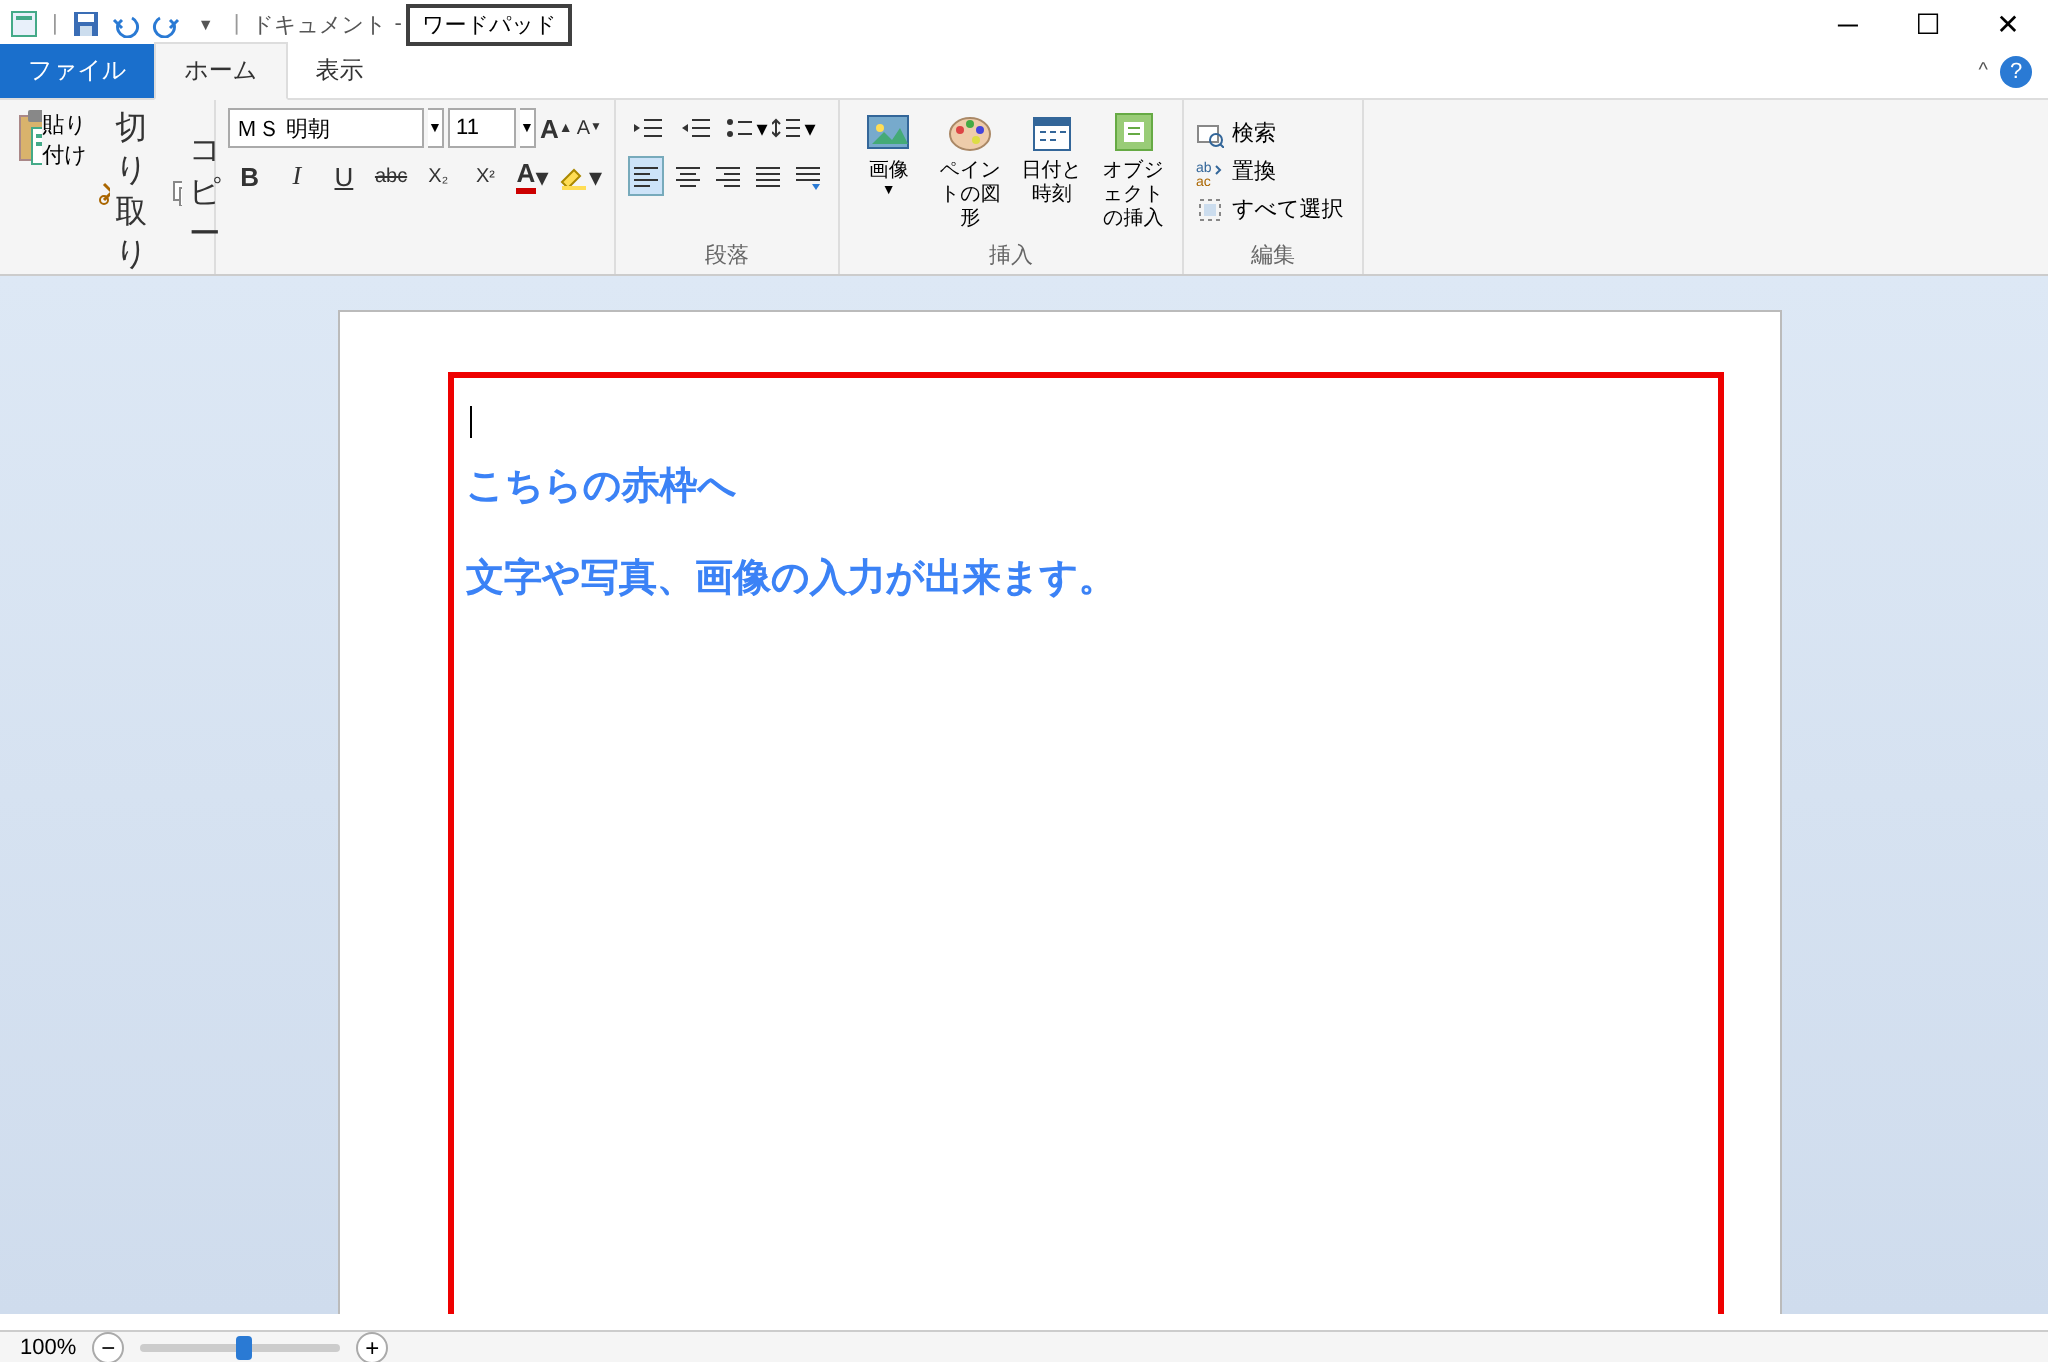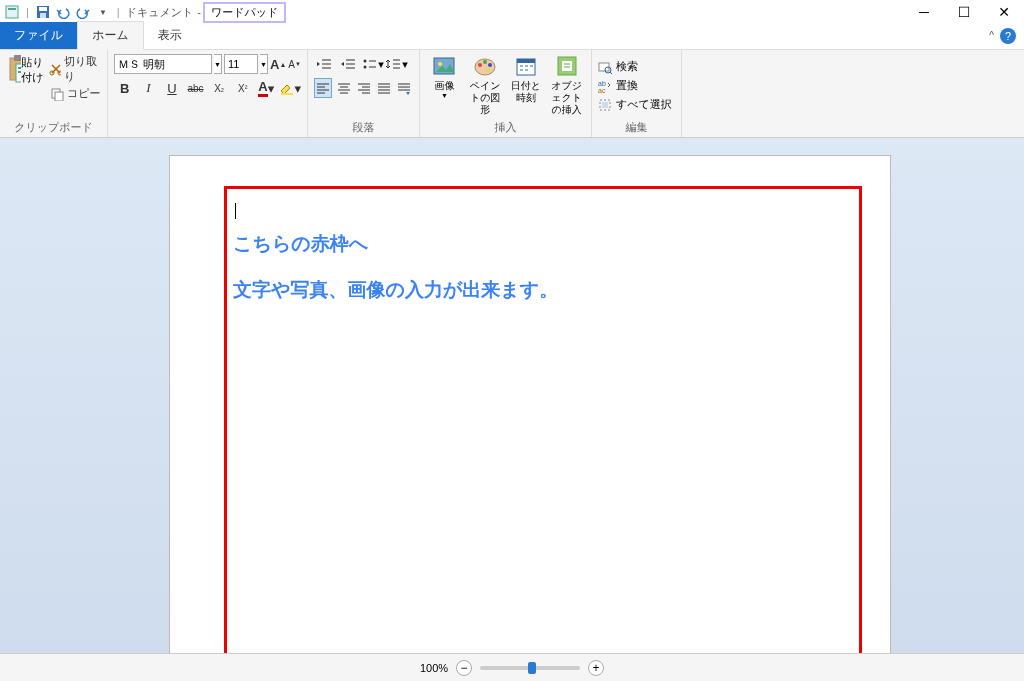--- a/index.html
+++ b/index.html
@@ -3,40 +3,40 @@
 <meta charset="utf-8">
 <style>
 * { margin: 0; padding: 0; box-sizing: border-box; font-family: "Meiryo", "MS Gothic", sans-serif; }
 body { width: 1024px; height: 681px; background: #fff; overflow: hidden; position: relative; }
 
 .titlebar { height: 24px; background: #fff; display: flex; align-items: center; padding: 0 4px; font-size: 11px; position: relative; }
 .qat { display: flex; align-items: center; gap: 4px; }
 .qat-icon { width: 16px; height: 16px; display: flex; align-items: center; justify-content: center; cursor: pointer; }
 .qat-sep { color: #999; margin: 0 2px; }
 .title-text { margin-left: 4px; color: #555; }
-.app-name-box { border: 2px solid #c4b5fd; padding: 1px 6px; margin-left: 2px; }
+.app-name-box { border: 2px solid #404040; padding: 1px 6px; margin-left: 2px; }
 .win-controls { position: absolute; right: 0; top: 0; display: flex; }
 .win-btn { width: 40px; height: 24px; display: flex; align-items: center; justify-content: center; cursor: pointer; font-size: 14px; }
 
 .tabbar { height: 26px; background: #fff; display: flex; align-items: flex-end; font-size: 12px; border-bottom: 1px solid #ddd; position: relative; }
 .tab { padding: 5px 14px; cursor: pointer; color: #333; }
 .tab.file { background: #1a6fcc; color: #fff; }
 .tab.active { background: #f5f5f5; border: 1px solid #ddd; border-bottom: 1px solid #f5f5f5; margin-bottom: -1px; text-align: center; }
 .collapse-btn { position: absolute; right: 30px; top: 6px; font-size: 10px; color: #555; cursor: pointer; }
 .help-btn { position: absolute; right: 8px; top: 4px; width: 16px; height: 16px; border-radius: 50%; background: #2a7ad4; color: #fff; font-size: 11px; display: flex; align-items: center; justify-content: center; cursor: pointer; }
 
 .ribbon { height: 88px; background: #f5f5f5; display: flex; border-bottom: 1px solid #ccc; font-size: 11px; }
 .group { border-right: 1px solid #ddd; padding: 4px 6px 2px; display: flex; flex-direction: column; justify-content: space-between; }
 .group-label { text-align: center; color: #666; font-size: 11px; padding-top: 2px; }
 .group-body { display: flex; align-items: flex-start; gap: 4px; flex: 1; }
 
 .clipboard-grp { width: 108px; }
 .paste-btn { display: flex; align-items: center; width: 42px; cursor: pointer; }
 .paste-icon { width: 28px; height: 32px; }
-.clip-side { display: flex; flex-direction: column; gap: 2px; font-size: 11px; align-items: center; }
+.clip-side { display: flex; flex-direction: row; gap: 2px; font-size: 16px; align-items: center; }
 .clip-item { display: flex; align-items: center; gap: 3px; cursor: pointer; color: #333; }
 
 .font-grp { width: 200px; }
 .font-row { display: flex; gap: 2px; margin-bottom: 4px; align-items: center; }
 .font-name { width: 98px; height: 20px; border: 1px solid #aaa; font-size: 11px; padding: 0 3px; background: #fff; }
 .font-size { width: 34px; height: 20px; border: 1px solid #aaa; font-size: 11px; padding: 0 3px; background: #fff; }
 .dd-arrow { width: 14px; height: 20px; border: 1px solid #aaa; border-left: none; background: #fff; display: flex; align-items: center; justify-content: center; font-size: 7px; cursor: pointer; }
 .fbtn { width: 22px; height: 20px; display: flex; align-items: center; justify-content: center; cursor: pointer; font-size: 13px; color: #333; }
 
 .para-grp { width: 112px; }
@@ -49,21 +49,21 @@
 .edit-grp { width: 90px; }
 .edit-item { display: flex; align-items: center; gap: 4px; font-size: 11px; cursor: pointer; padding: 1px 0; }
 
 .canvas-area { position: absolute; top: 138px; left: 0; right: 0; bottom: 24px; background: linear-gradient(#dde8f5, #cfdced); overflow: hidden; }
 .ruler { position: absolute; top: 0; left: 170px; right: 20px; height: 16px; background: #f5f5f5; border: 1px solid #ccc; font-size: 8px; color: #666; display: flex; align-items: center; overflow: hidden; white-space: nowrap; padding-left: 4px; letter-spacing: 0.5px; }
 .page { position: absolute; top: 18px; left: 170px; width: 720px; height: 900px; background: #fff; box-shadow: 0 0 0 1px #bbb; }
 .red-box { position: absolute; top: 30px; left: 54px; right: 28px; bottom: -380px; border: 3px solid #e00; padding: 14px 6px; }
 .cursor-line { width: 1px; height: 16px; background: #000; margin-bottom: 10px; margin-left: 2px; }
 .doc-text { color: #3b82f6; font-size: 19px; font-weight: bold; line-height: 1.6; margin-bottom: 16px; }
 
-.statusbar { position: absolute; bottom: 0; left: 0; right: 0; height: 28px; background: #f5f5f5; border-top: 1px solid #ccc; display: flex; align-items: center; justify-content: center; padding: 0 10px; gap: 8px; font-size: 11px; }
+.statusbar { position: absolute; bottom: 0; left: 0; right: 0; height: 16px; background: #f5f5f5; border-top: 1px solid #ccc; display: flex; align-items: center; justify-content: flex-start; padding: 0 10px; gap: 8px; font-size: 11px; }
 .zoom-slider { width: 100px; height: 4px; background: #ccc; position: relative; border-radius: 2px; }
 .zoom-thumb { position: absolute; left: 48px; top: -4px; width: 8px; height: 12px; background: #2a7ad4; border-radius: 2px; }
 .zoom-btn { width: 16px; height: 16px; border: 1px solid #aaa; border-radius: 50%; display: flex; align-items: center; justify-content: center; cursor: pointer; background: #fff; font-size: 12px; }
 
 svg { display: block; }
 </style>
 </head>
 <body>
 
 <div class="titlebar">

